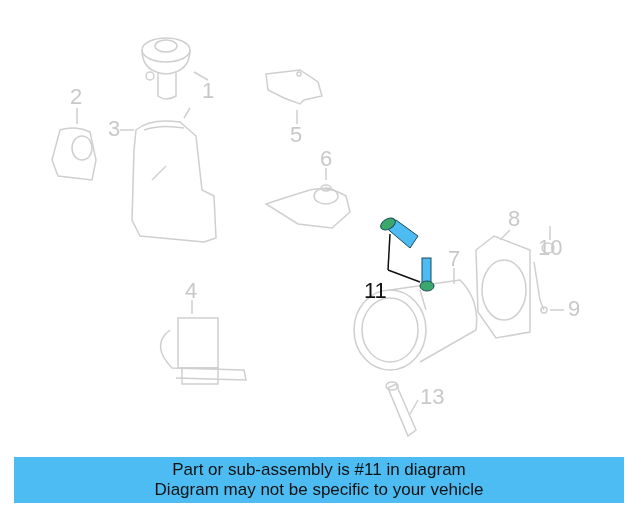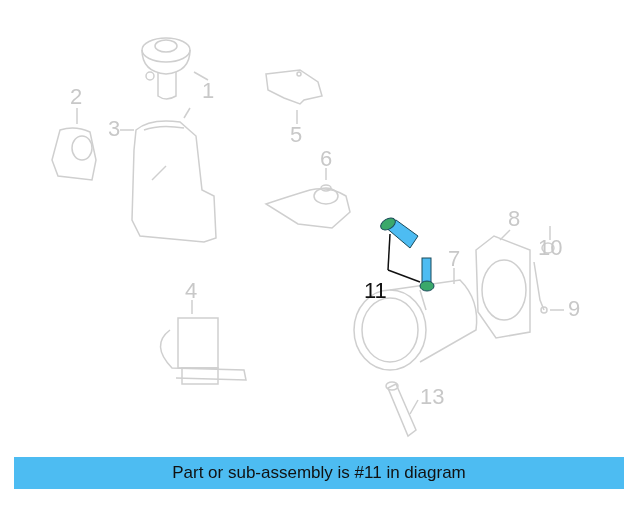--- a/index.html
+++ b/index.html
@@ -1,20 +1,20 @@
 <!DOCTYPE html>
 <html><head>
 <meta charset="utf-8">
 <style>
   html,body{margin:0;padding:0;background:#ffffff;}
   body{width:640px;height:512px;position:relative;overflow:hidden;font-family:"Liberation Sans",sans-serif;}
   #diagram{position:absolute;left:0;top:0;width:640px;height:450px;}
   .callout{position:absolute;font-family:"Liberation Sans",sans-serif;font-size:22px;color:#c8c8c8;line-height:1;}
   .callout.active{color:#111111;}
-  #banner{position:absolute;left:14px;top:457px;width:610px;height:32px;background:#4dbcf2;
+  #banner{position:absolute;left:14px;top:457px;width:610px;height:46px;background:#4dbcf2;
     display:flex;flex-direction:column;align-items:center;justify-content:center;}
   #banner span{font-size:17px;color:#111;line-height:20px;}
 </style>
 </head>
 <body>
 
 <div id="diagram">
   <svg width="640" height="450" viewBox="0 0 640 450">
     <g fill="none" stroke="#cfcfcf" stroke-width="1.5">
 
@@ -109,13 +109,14 @@
   <div class="callout" style="left:448px;top:248px;">7</div>
   <div class="callout" style="left:508px;top:208px;">8</div>
   <div class="callout" style="left:568px;top:298px;">9</div>
   <div class="callout" style="left:538px;top:204px;margin-top:33px;">10</div>
   <div class="callout active" style="left:364px;top:256px;margin-top:24px;">11</div>
   <div class="callout" style="left:420px;top:386px;">13</div>
 </div>
 
 <div id="banner">
   <span>Part or sub-assembly is #11 in diagram</span>
+  <span>Diagram may not be specific to your vehicle</span>
 </div>
 
 </body></html>

